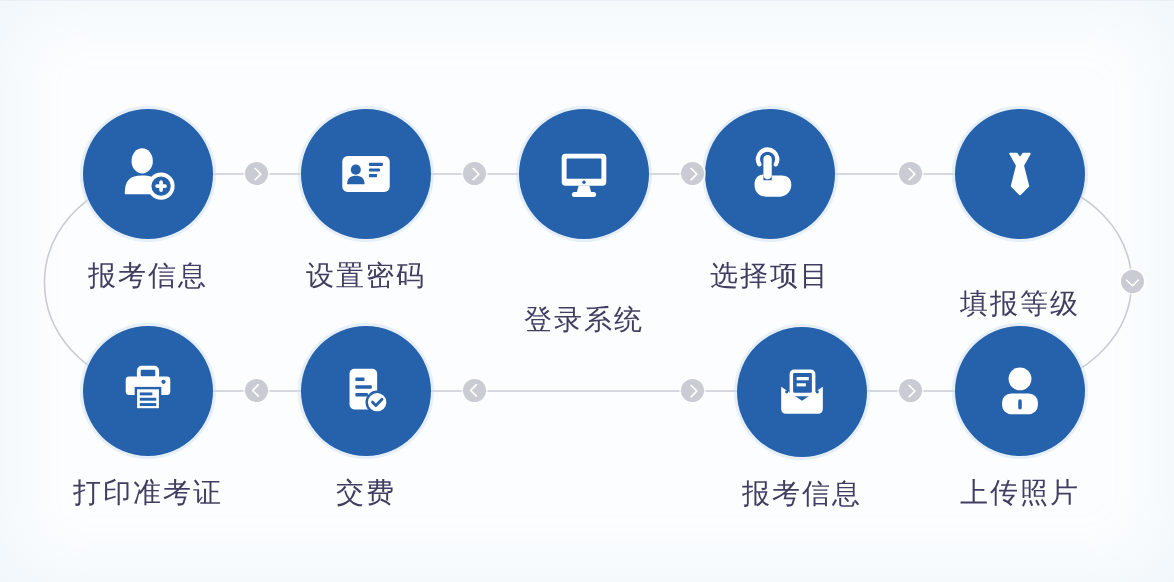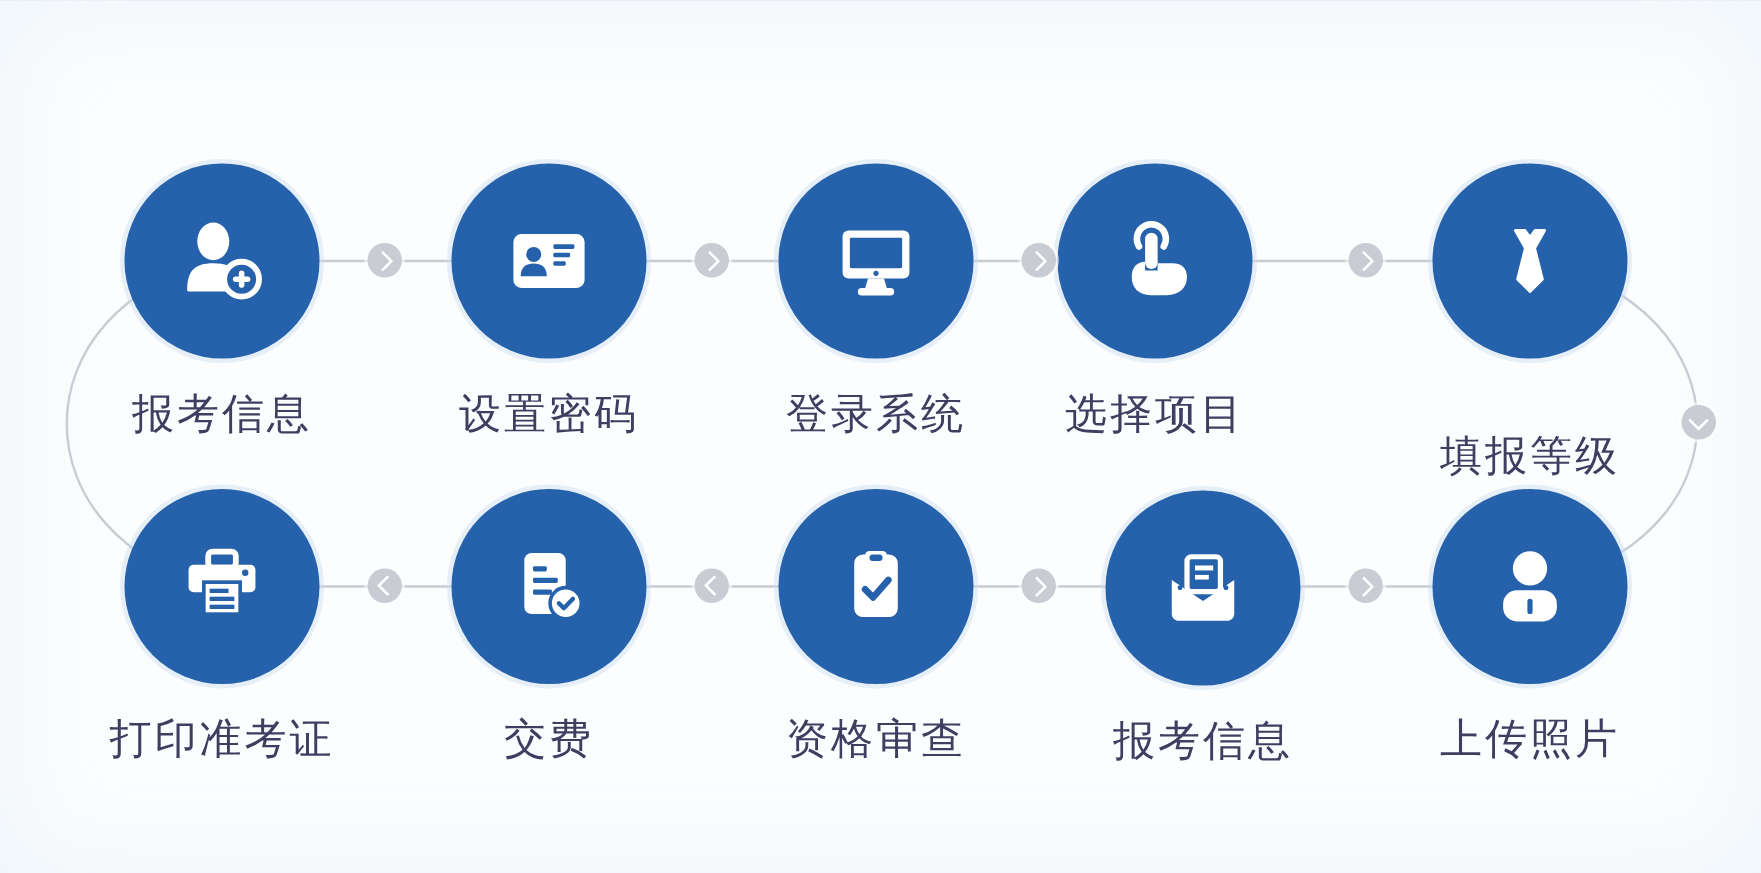--- a/index.html
+++ b/index.html
@@ -99,21 +99,21 @@
         <circle cx="21.5" cy="27.5" r="5.2" fill="#2562ab"></circle>
         <path d="M12.5,42.5 C12.5,36 16.5,33.8 21.5,33.8 C26.5,33.8 30.5,36 30.5,42.5 Z" fill="#2562ab"></path>
         <rect x="35" y="20.5" width="14.5" height="3.2" rx="1" fill="#2562ab"></rect>
         <rect x="35" y="26.3" width="11.5" height="3.2" rx="1" fill="#2562ab"></rect>
         <rect x="35" y="32.1" width="8.5" height="3.2" rx="1" fill="#2562ab"></rect>
       </svg>
     </div>
     <div class="label">设置密码</div>
   </div>
 
-  <div class="node" style="left:475px; top:108px;">
+  <div class="node" style="left:475px; top:108px;gap:44px;">
     <div class="circle">
       <svg width="62" height="62" viewBox="0 0 64 64">
         <rect x="9" y="11" width="46" height="33" rx="4" fill="#fff"></rect>
         <rect x="14" y="16" width="36" height="21" rx="1" fill="#2562ab"></rect>
         <circle cx="32" cy="40.5" r="1.8" fill="#2562ab"></circle>
         <path d="M26.5,44 L37.5,44 L39.5,50.8 L24.5,50.8 Z" fill="#fff"></path>
         <rect x="19.5" y="50.5" width="25" height="5.2" rx="2.6" fill="#fff"></rect>
       </svg>
     </div>
     <div class="label">登录系统</div>
@@ -163,31 +163,20 @@
         <rect x="21" y="26" width="17" height="3.6" rx="1" fill="#2562ab"></rect>
         <rect x="21" y="34" width="13" height="3.6" rx="1" fill="#2562ab"></rect>
         <circle cx="43.5" cy="43.5" r="12" fill="#2562ab"></circle>
         <circle cx="43.5" cy="43.5" r="9.5" fill="#fff"></circle>
         <path d="M38.8,43.5 L42.2,47 L48.5,40.5" fill="none" stroke="#2562ab" stroke-width="3" stroke-linecap="round" stroke-linejoin="round"></path>
       </svg>
     </div>
     <div class="label">交费</div>
   </div>
 
-  <div class="node" style="left:475px; top:325px;">
-    <div class="circle">
-      <svg width="62" height="62" viewBox="0 0 64 64">
-        <rect x="24.5" y="7.5" width="15" height="8" rx="3" fill="#fff"></rect>
-        <rect x="17" y="10" width="30" height="43" rx="6" fill="#fff"></rect>
-        <rect x="27.5" y="10" width="9" height="4.5" rx="2.25" fill="#2562ab"></rect>
-        <path d="M24.5,34 L30,39.5 L40.5,27.5" fill="none" stroke="#2562ab" stroke-width="4.6" stroke-linecap="round" stroke-linejoin="round"></path>
-      </svg>
-    </div>
-    <div class="label">资格审查</div>
-  </div>
 
   <div class="node" style="left:693px; top:326px;">
     <div class="circle">
       <svg width="62" height="62" viewBox="0 0 64 64">
         <rect x="21" y="10.5" width="23" height="24" rx="3" fill="none" stroke="#fff" stroke-width="3.6"></rect>
         <rect x="26.5" y="16.5" width="12.5" height="3.4" fill="#fff"></rect>
         <rect x="26.5" y="23" width="9.5" height="3.2" fill="#fff"></rect>
         <path d="M10.5,26.5 L32,41 L53.5,26.5 L53.5,49.5 C53.5,52.5 51.5,54.5 48.5,54.5 L15.5,54.5 C12.5,54.5 10.5,52.5 10.5,49.5 Z" fill="#fff"></path>
         <circle cx="16.2" cy="31.8" r="1.7" fill="#2562ab"></circle>
         <circle cx="47.8" cy="31.8" r="1.7" fill="#2562ab"></circle>

